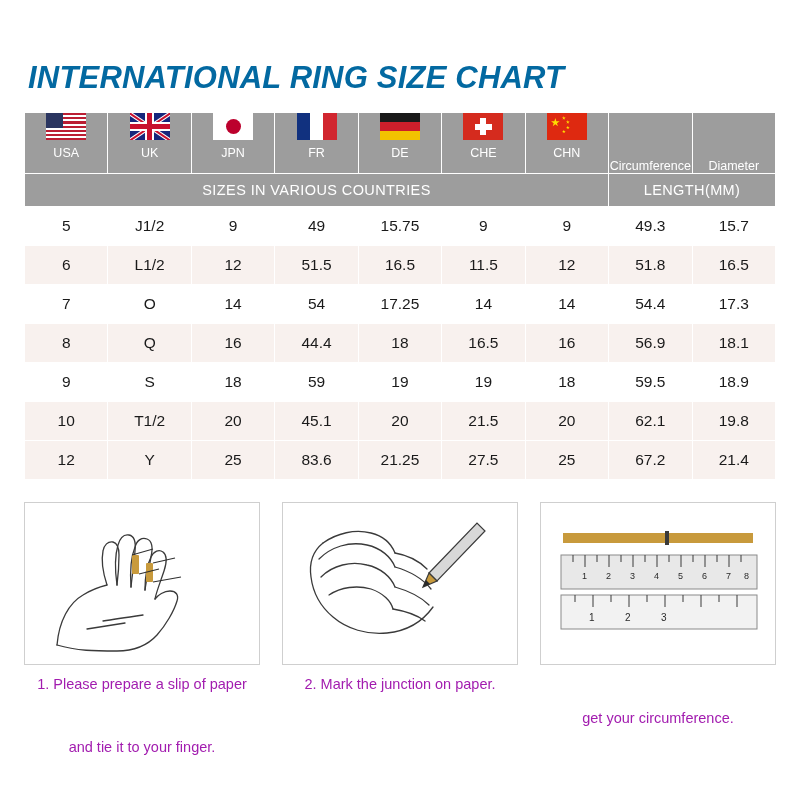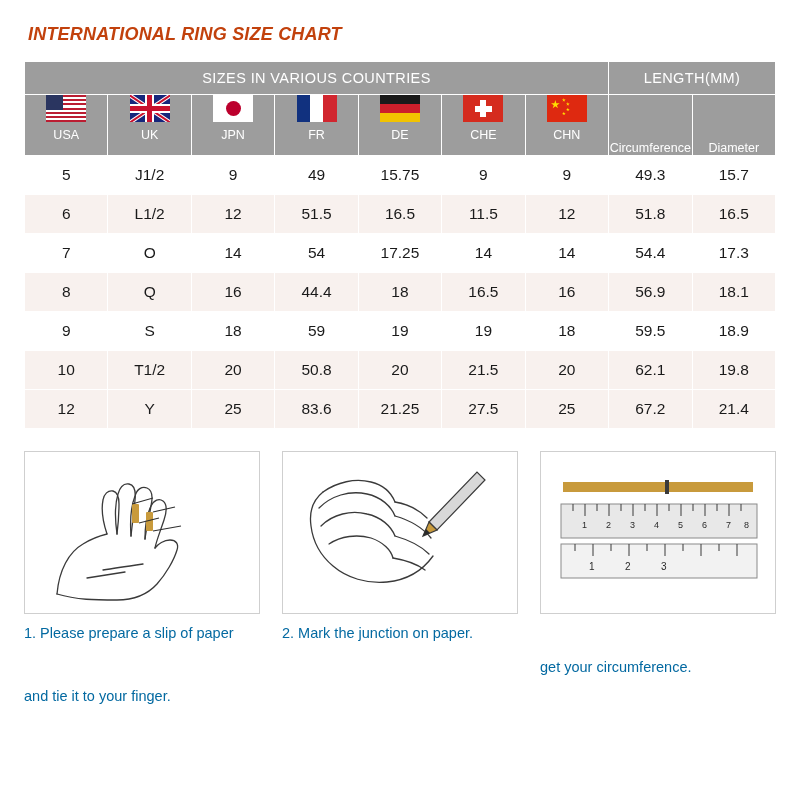--- a/index.html
+++ b/index.html
@@ -13,26 +13,26 @@
     overflow: hidden;
   }
   .page {
     position: relative;
     width: 800px;
     height: 800px;
     box-sizing: border-box;
     padding: 0 24px;
   }
   .title {
-    font-size: 18px;
+    font-size: 31px;
     font-weight: bold;
     font-style: italic;
     letter-spacing: 0.2px;
-    margin: 24px 0 16px 4px;
-    color: #c2410c;
+    margin: 60px 0 16px 4px;
+    color: #0369a1;
   }
 
   
   table.chart {
     width: 752px;
     border-collapse: collapse;
     table-layout: fixed;
   }
   table.chart td, table.chart th {
     border: 1px solid #ffffff;
@@ -168,71 +168,71 @@
     width: 236px;
     height: 163px;
     border: 1px solid #cfcfcf;
     box-sizing: border-box;
     background: #ffffff;
     position: relative;
     overflow: hidden;
   }
   .caption {
     margin-top: 10px;
-    text-align: left;
+    text-align: center;
     font-size: 14.5px;
     line-height: 19px;
-    color: #0369a1;
+    color: #a21caf;
   }
   .caption .l2 { display: block; margin-top: 44px; }
 </style>
 </head>
 <body>
 
 <div class="page">
 
   <div class="title">INTERNATIONAL RING SIZE CHART</div>
 
   <table class="chart">
     <tbody>
         <tr>
+      <td class="flagcell">
+        <span class="flag flag-usa"><span class="stripes"></span><span class="canton"></span></span>
+        <span class="code">USA</span>
+      </td>
+      <td class="flagcell">
+        <span class="flag flag-uk"><span class="d1"></span><span class="d2"></span><span class="d1r"></span><span class="d2r"></span><span class="vw"></span><span class="hw"></span><span class="vr"></span><span class="hr"></span></span>
+        <span class="code">UK</span>
+      </td>
+      <td class="flagcell">
+        <span class="flag flag-jpn"><span class="dot"></span></span>
+        <span class="code">JPN</span>
+      </td>
+      <td class="flagcell">
+        <span class="flag flag-fr"><span class="b1"></span><span class="b2"></span><span class="b3"></span></span>
+        <span class="code">FR</span>
+      </td>
+      <td class="flagcell">
+        <span class="flag flag-de"><span class="b1"></span><span class="b2"></span><span class="b3"></span></span>
+        <span class="code">DE</span>
+      </td>
+      <td class="flagcell">
+        <span class="flag flag-che"><span class="v"></span><span class="h"></span></span>
+        <span class="code">CHE</span>
+      </td>
+      <td class="flagcell">
+        <span class="flag flag-chn"><span class="star-big"></span><span class="s s1"></span><span class="s s2"></span><span class="s s3"></span><span class="s s4"></span></span>
+        <span class="code">CHN</span>
+      </td>
+      <td class="lencell">Circumference</td>
+      <td class="lencell">Diameter</td>
+    </tr>
+    <tr>
       <td class="hdr-group" colspan="7">SIZES IN VARIOUS COUNTRIES</td>
       <td class="hdr-group" colspan="2">LENGTH(MM)</td>
-    </tr>
-    <tr>
-      <td class="flagcell">
-        <span class="flag flag-usa"><span class="stripes"></span><span class="canton"></span></span>
-        <span class="code">USA</span>
-      </td>
-      <td class="flagcell">
-        <span class="flag flag-uk"><span class="d1"></span><span class="d2"></span><span class="d1r"></span><span class="d2r"></span><span class="vw"></span><span class="hw"></span><span class="vr"></span><span class="hr"></span></span>
-        <span class="code">UK</span>
-      </td>
-      <td class="flagcell">
-        <span class="flag flag-jpn"><span class="dot"></span></span>
-        <span class="code">JPN</span>
-      </td>
-      <td class="flagcell">
-        <span class="flag flag-fr"><span class="b1"></span><span class="b2"></span><span class="b3"></span></span>
-        <span class="code">FR</span>
-      </td>
-      <td class="flagcell">
-        <span class="flag flag-de"><span class="b1"></span><span class="b2"></span><span class="b3"></span></span>
-        <span class="code">DE</span>
-      </td>
-      <td class="flagcell">
-        <span class="flag flag-che"><span class="v"></span><span class="h"></span></span>
-        <span class="code">CHE</span>
-      </td>
-      <td class="flagcell">
-        <span class="flag flag-chn"><span class="star-big"></span><span class="s s1"></span><span class="s s2"></span><span class="s s3"></span><span class="s s4"></span></span>
-        <span class="code">CHN</span>
-      </td>
-      <td class="lencell">Circumference</td>
-      <td class="lencell">Diameter</td>
     </tr>
 
     <tr>
       <td class="val">5</td>
       <td class="val">J1/2</td>
       <td class="val">9</td>
       <td class="val">49</td>
       <td class="val">15.75</td>
       <td class="val">9</td>
       <td class="val">9</td>
@@ -280,21 +280,21 @@
       <td class="val">19</td>
       <td class="val">19</td>
       <td class="val">18</td>
       <td class="val">59.5</td>
       <td class="val">18.9</td>
     </tr>
     <tr class="alt">
       <td class="val">10</td>
       <td class="val">T1/2</td>
       <td class="val">20</td>
-      <td class="val">50.8</td>
+      <td class="val">45.1</td>
       <td class="val">20</td>
       <td class="val">21.5</td>
       <td class="val">20</td>
       <td class="val">62.1</td>
       <td class="val">19.8</td>
     </tr>
     <tr class="alt">
       <td class="val">12</td>
       <td class="val">Y</td>
       <td class="val">25</td>

